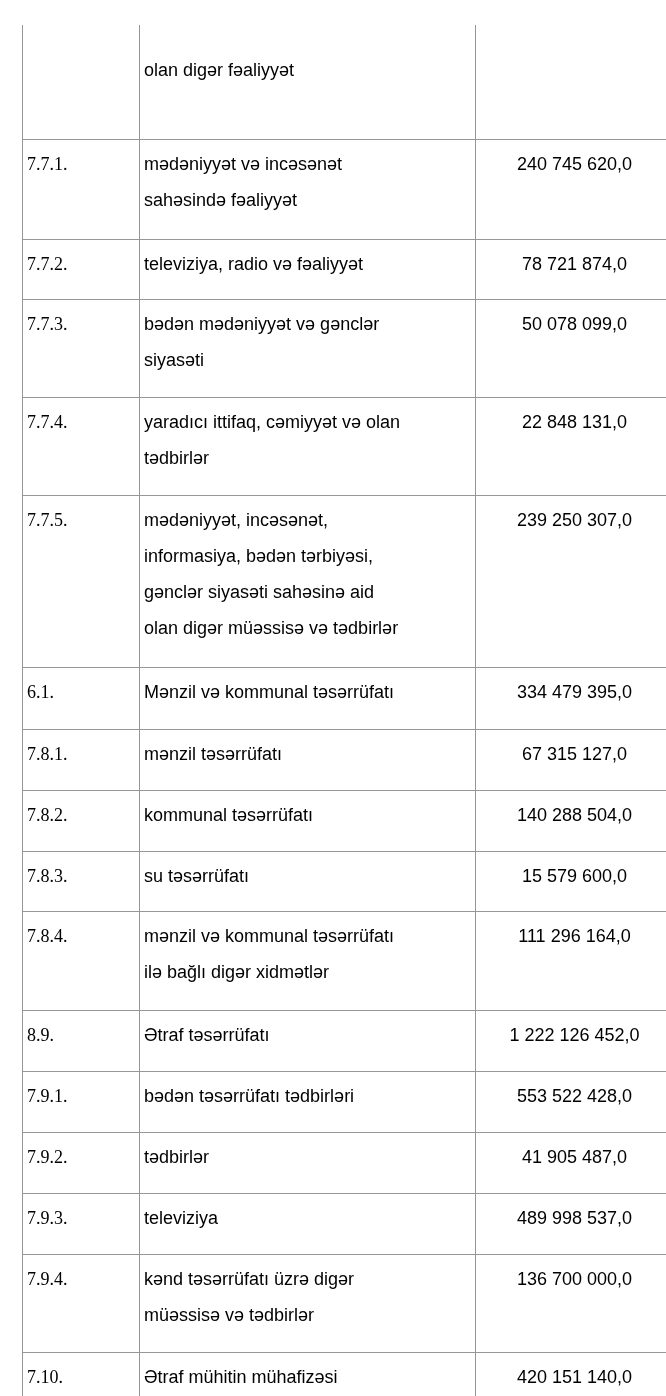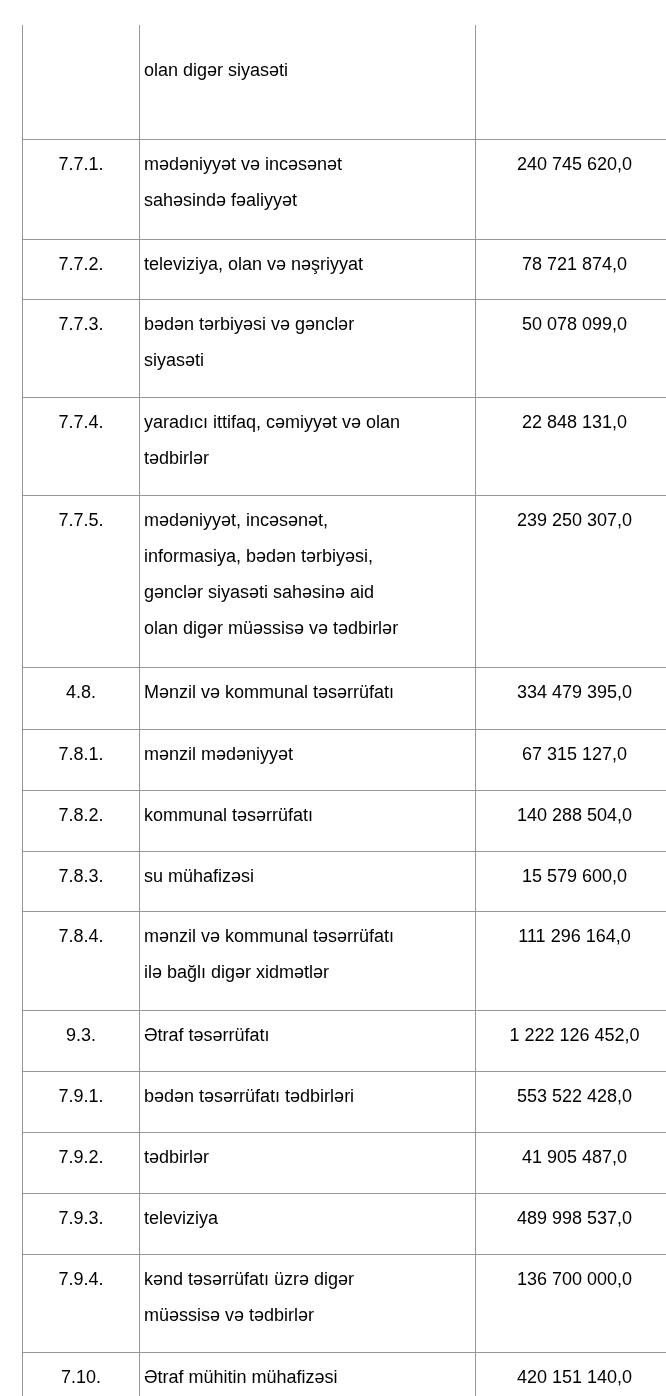--- a/index.html
+++ b/index.html
@@ -34,21 +34,22 @@
     font-size: 18px;
     line-height: 36px;
     padding: 6px 4px 0 4px;
     overflow: hidden;
   }
   table.budget tr.partial td {
     border-top: none;
   }
   td.code {
     width: 108px;
-    text-align: center;
+    text-align: left;
+    font-family: Liberation Serif, serif;
   }
   td.desc {
     width: 327px;
     text-align: left;
     padding-left: 5px;
     padding-right: 8px;
     white-space: pre-line;
   }
   td.val {
     width: 189px;
@@ -72,83 +73,83 @@
 </style>
 </head>
 <body>
 
 <div class="table-wrap">
   <table class="budget">
     <tbody>
       <tr class="partial" style="height:43px">
         <td class="code"></td>
         <td class="desc">
-          <div class="clip"><div>olan digər siyasəti</div></div>
+          <div class="clip"><div>olan digər fəaliyyət</div></div>
         </td>
         <td class="val"></td>
       </tr>
       <tr style="height:100px">
         <td class="code">7.7.1.</td>
         <td class="desc">mədəniyyət və incəsənət
 sahəsində fəaliyyət</td>
         <td class="val">240 745 620,0</td>
       </tr>
       <tr style="height:60px">
         <td class="code">7.7.2.</td>
-        <td class="desc">televiziya, olan və nəşriyyat</td>
+        <td class="desc">televiziya, radio və fəaliyyət</td>
         <td class="val">78 721 874,0</td>
       </tr>
       <tr style="height:98px">
         <td class="code">7.7.3.</td>
-        <td class="desc">bədən tərbiyəsi və gənclər
+        <td class="desc">bədən mədəniyyət və gənclər
 siyasəti</td>
         <td class="val">50 078 099,0</td>
       </tr>
       <tr style="height:98px">
         <td class="code">7.7.4.</td>
         <td class="desc">yaradıcı ittifaq, cəmiyyət və olan
 tədbirlər</td>
         <td class="val">22 848 131,0</td>
       </tr>
       <tr style="height:172px">
         <td class="code">7.7.5.</td>
         <td class="desc">mədəniyyət, incəsənət,
 informasiya, bədən tərbiyəsi,
 gənclər siyasəti sahəsinə aid
 olan digər müəssisə və tədbirlər</td>
         <td class="val val-bottom">239 250 307,0</td>
       </tr>
       <tr style="height:62px">
-        <td class="code">4.8.</td>
+        <td class="code">6.1.</td>
         <td class="desc">Mənzil və kommunal təsərrüfatı</td>
         <td class="val">334 479 395,0</td>
       </tr>
       <tr style="height:61px">
         <td class="code">7.8.1.</td>
-        <td class="desc">mənzil mədəniyyət</td>
+        <td class="desc">mənzil təsərrüfatı</td>
         <td class="val">67 315 127,0</td>
       </tr>
       <tr style="height:61px">
         <td class="code">7.8.2.</td>
         <td class="desc">kommunal təsərrüfatı</td>
         <td class="val">140 288 504,0</td>
       </tr>
       <tr style="height:60px">
         <td class="code">7.8.3.</td>
-        <td class="desc">su mühafizəsi</td>
+        <td class="desc">su təsərrüfatı</td>
         <td class="val">15 579 600,0</td>
       </tr>
       <tr style="height:99px">
         <td class="code">7.8.4.</td>
         <td class="desc">mənzil və kommunal təsərrüfatı
 ilə bağlı digər xidmətlər</td>
         <td class="val">111 296 164,0</td>
       </tr>
       <tr style="height:61px">
-        <td class="code">9.3.</td>
+        <td class="code">8.9.</td>
         <td class="desc">Ətraf təsərrüfatı</td>
         <td class="val">1 222 126 452,0</td>
       </tr>
       <tr style="height:61px">
         <td class="code">7.9.1.</td>
         <td class="desc">bədən təsərrüfatı tədbirləri</td>
         <td class="val">553 522 428,0</td>
       </tr>
       <tr style="height:61px">
         <td class="code">7.9.2.</td>

